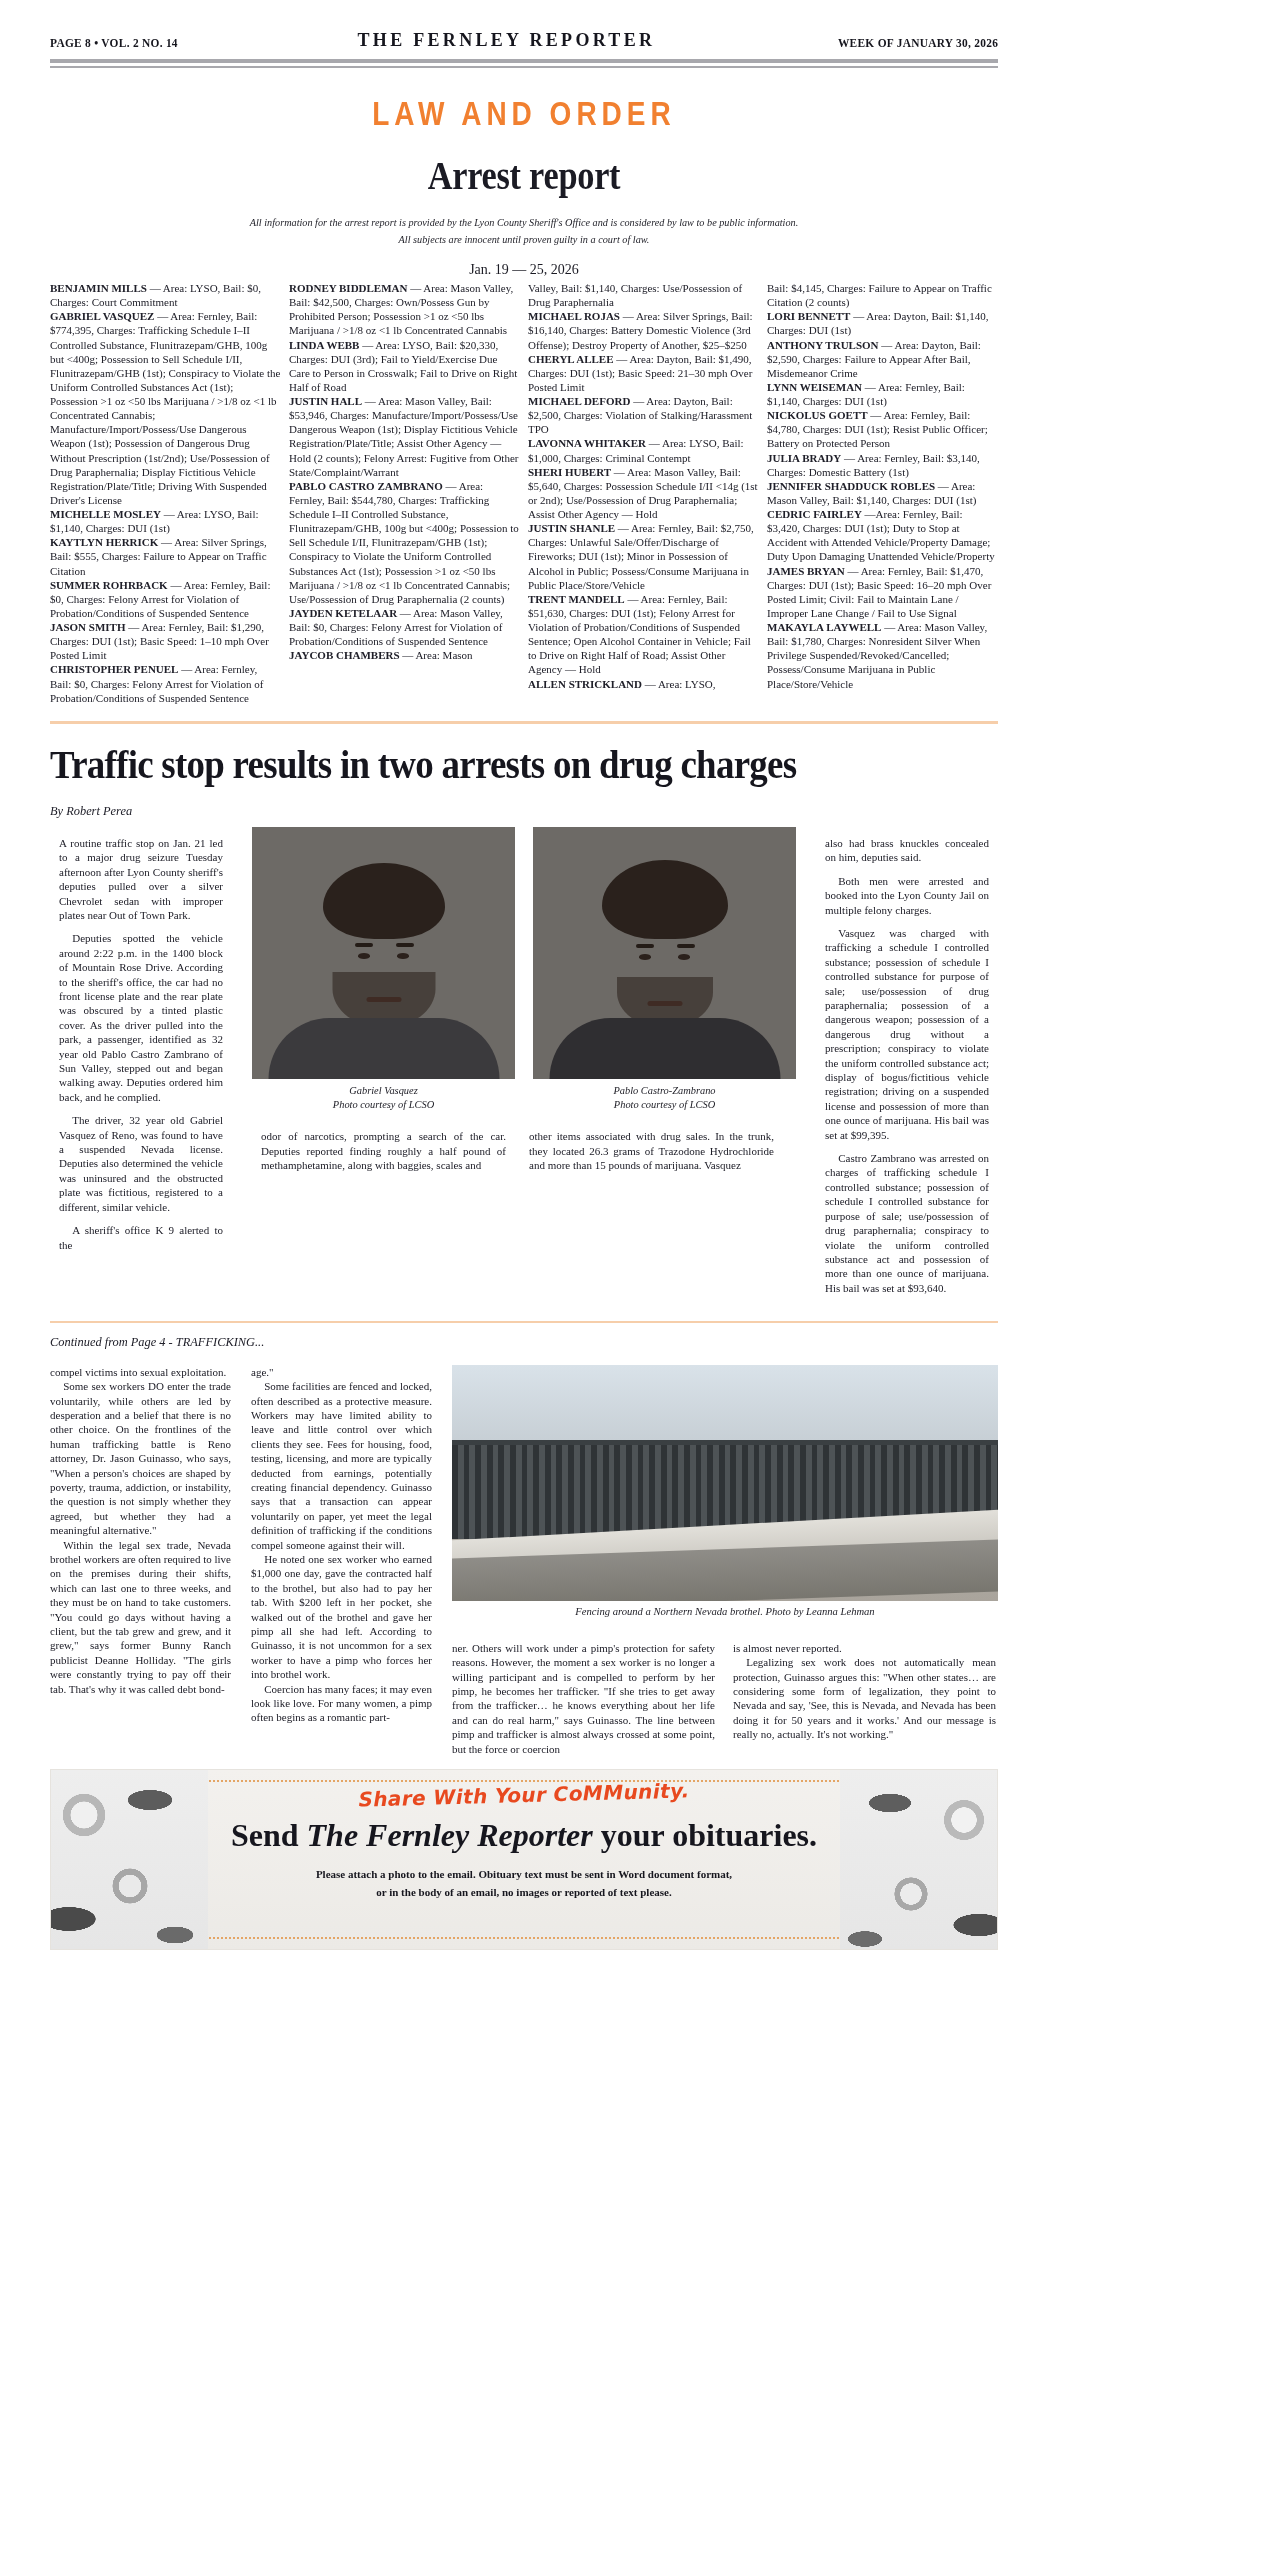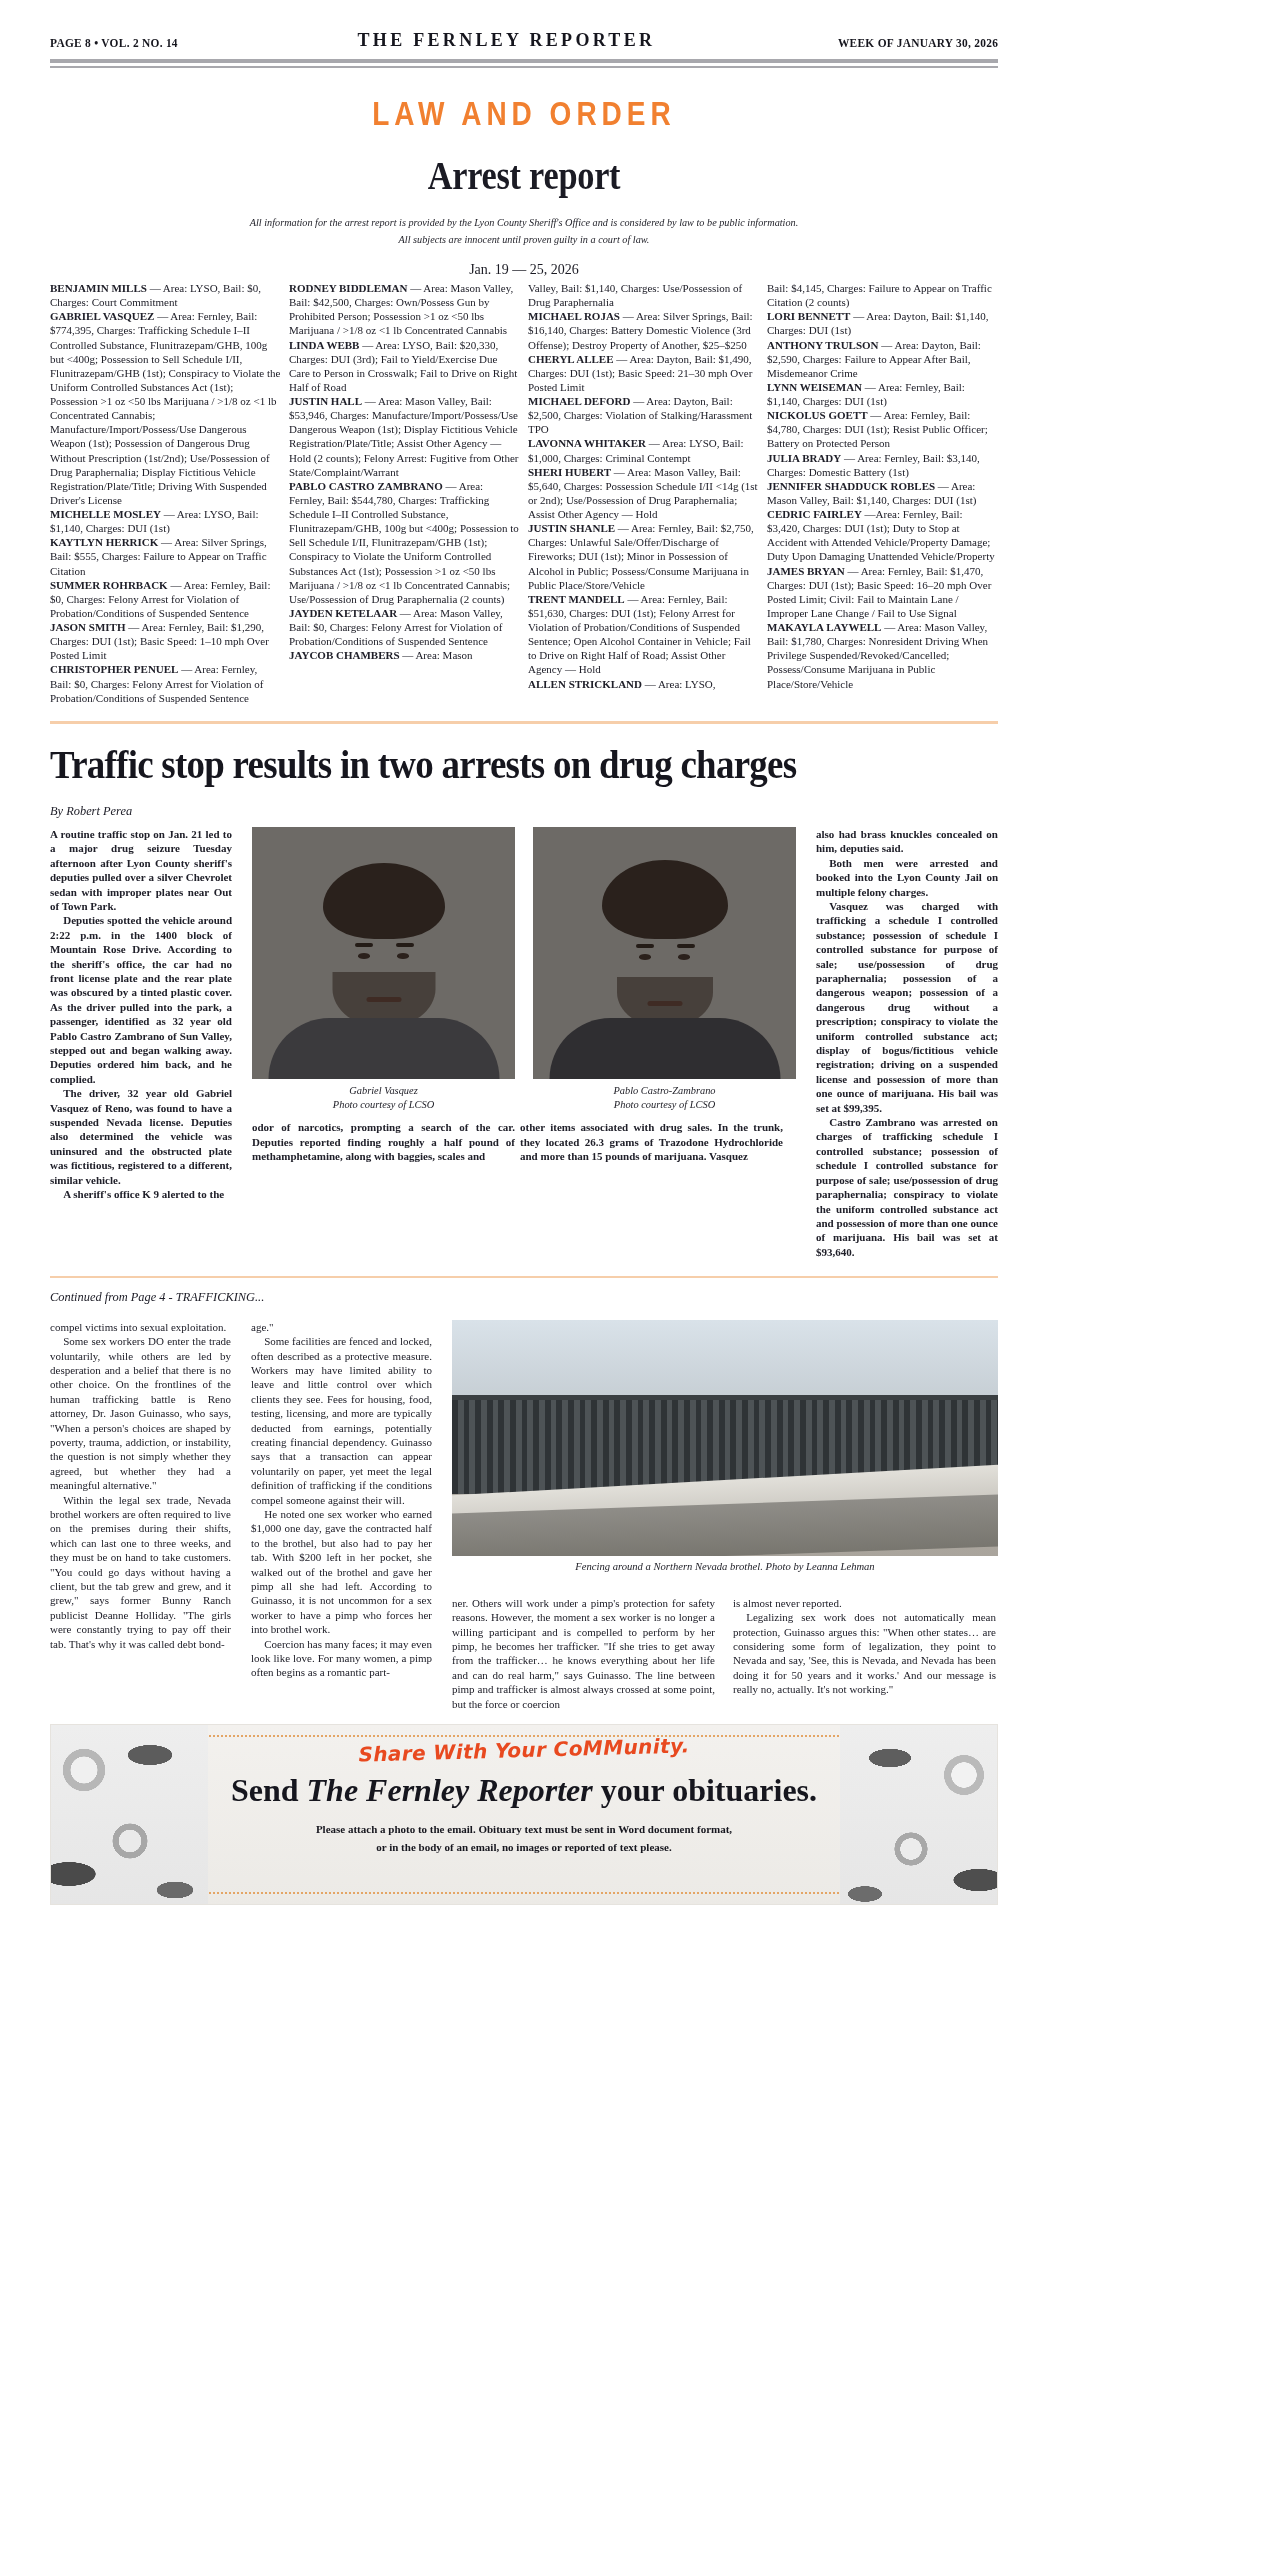--- a/index.html
+++ b/index.html
@@ -40,21 +40,21 @@
 
   .hr-orange{height:2.5px;background:#f6ceaa;margin:16.5px 0 0 0;}
 
   
   .feature-head{font-family:"Liberation Serif",serif;font-weight:bold;font-size:41px;line-height:1.02;
     margin-top:20px;color:#16161e;transform:scaleX(.9);transform-origin:left center;letter-spacing:-0.8px;}
   .byline{font-style:italic;font-size:12.4px;margin-top:18px;color:#20202a;}
 
   .feature-body{display:flex;gap:20px;margin-top:8.3px;}
   .fcol{width:263px;font-size:11px;line-height:1.31;color:#20202a;text-align:justify;}
-  .fcol p{margin:0;text-indent:13.2px;font-weight:bold;}
+  .fcol p{margin:9px;text-indent:13.2px;}
   .fcol p.first{text-indent:0;}
 
   
   .mug-wrap{display:flex;gap:18px;}
   .mug{width:263px;}
   .mug .ph{width:263px;height:252px;position:relative;overflow:hidden;background:#6d6a66;}
   .mug .cap{text-align:center;font-style:italic;font-size:10.4px;line-height:1.35;margin-top:5px;color:#22222a;}
 
   
   .mug1{background:
@@ -172,21 +172,21 @@
     <div class="acol">
         <p><span>Bail: $4,145, Charges: Failure to Appear on Traffic Citation (2 counts)</span></p>
         <p><b>LORI BENNETT</b><span> — Area: Dayton, Bail: $1,140, Charges: DUI (1st)</span></p>
         <p><b>ANTHONY TRULSON</b><span> — Area: Dayton, Bail: $2,590, Charges: Failure to Appear After Bail, Misdemeanor Crime</span></p>
         <p><b>LYNN WEISEMAN</b><span> — Area: Fernley, Bail: $1,140, Charges: DUI (1st)</span></p>
         <p><b>NICKOLUS GOETT</b><span> — Area: Fernley, Bail: $4,780, Charges: DUI (1st); Resist Public Officer; Battery on Protected Person</span></p>
         <p><b>JULIA BRADY</b><span> — Area: Fernley, Bail: $3,140, Charges: Domestic Battery (1st)</span></p>
         <p><b>JENNIFER SHADDUCK ROBLES</b><span> — Area: Mason Valley, Bail: $1,140, Charges: DUI (1st)</span></p>
         <p><b>CEDRIC FAIRLEY</b><span> —Area: Fernley, Bail: $3,420, Charges: DUI (1st); Duty to Stop at Accident with Attended Vehicle/Property Damage; Duty Upon Damaging Unattended Vehicle/Property</span></p>
         <p><b>JAMES BRYAN</b><span> — Area: Fernley, Bail: $1,470, Charges: DUI (1st); Basic Speed: 16–20 mph Over Posted Limit; Civil: Fail to Maintain Lane / Improper Lane Change / Fail to Use Signal</span></p>
-        <p><b>MAKAYLA LAYWELL</b><span> — Area: Mason Valley, Bail: $1,780, Charges: Nonresident Driving When Privilege Suspended/Revoked/Cancelled; Possess/Consume Marijuana in Public Place/Store/Vehicle</span></p>
+        <p><b>MAKAYLA LAYWELL</b><span> — Area: Mason Valley, Bail: $1,780, Charges: Nonresident Silver When Privilege Suspended/Revoked/Cancelled; Possess/Consume Marijuana in Public Place/Store/Vehicle</span></p>
       </div>
   </div>
 
   <div class="hr-orange"></div>
 
   <div class="feature-head">Traffic stop results in two arrests on drug charges</div>
   <div class="byline">By Robert Perea</div>
 
   <div class="feature-body">
     <div class="fcol">

